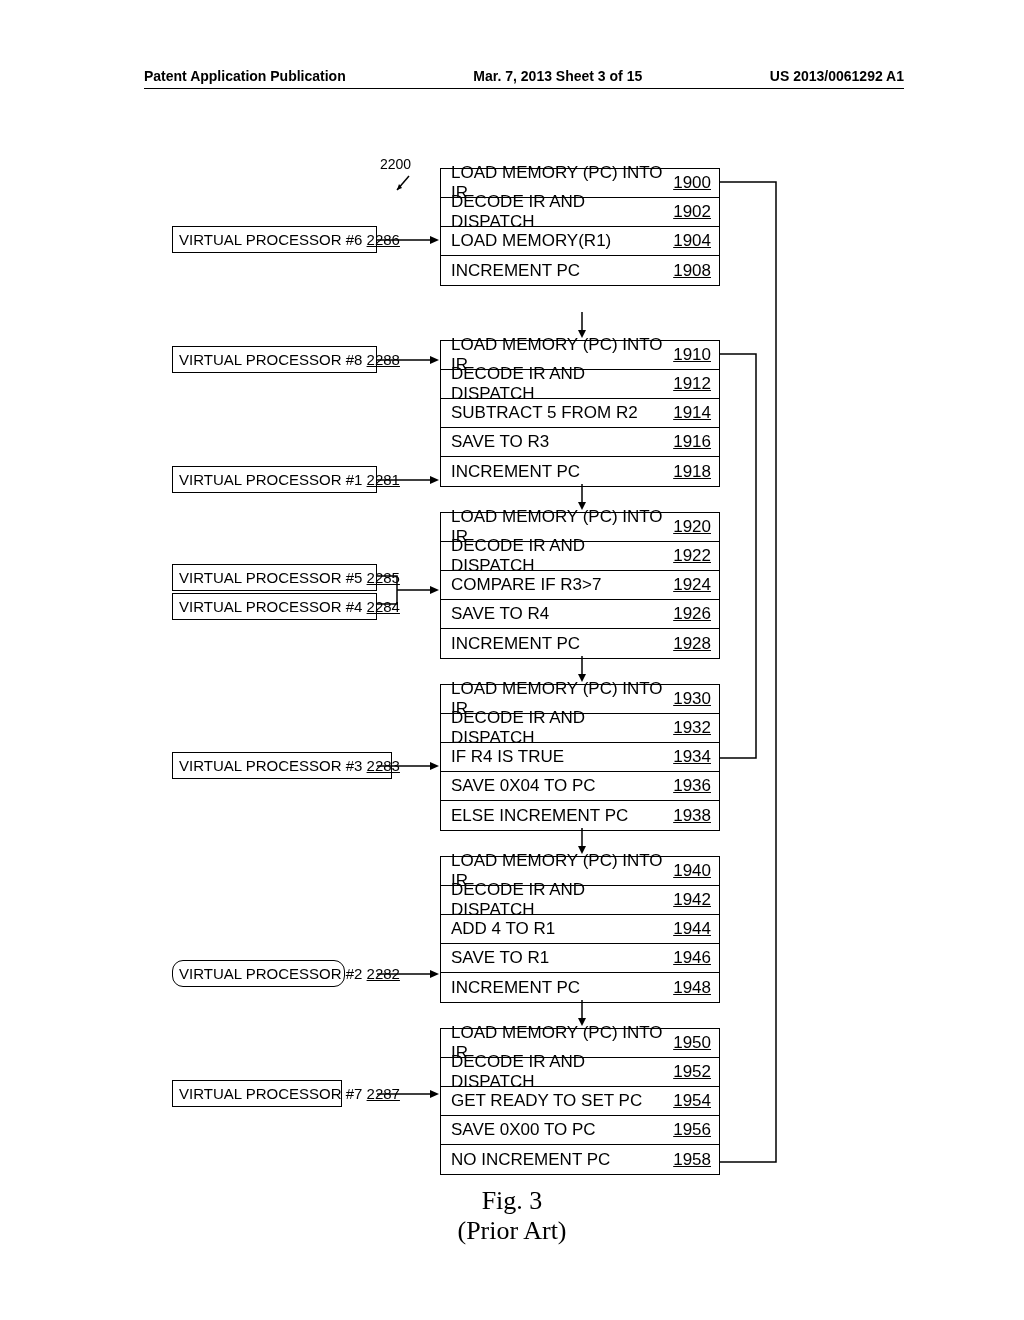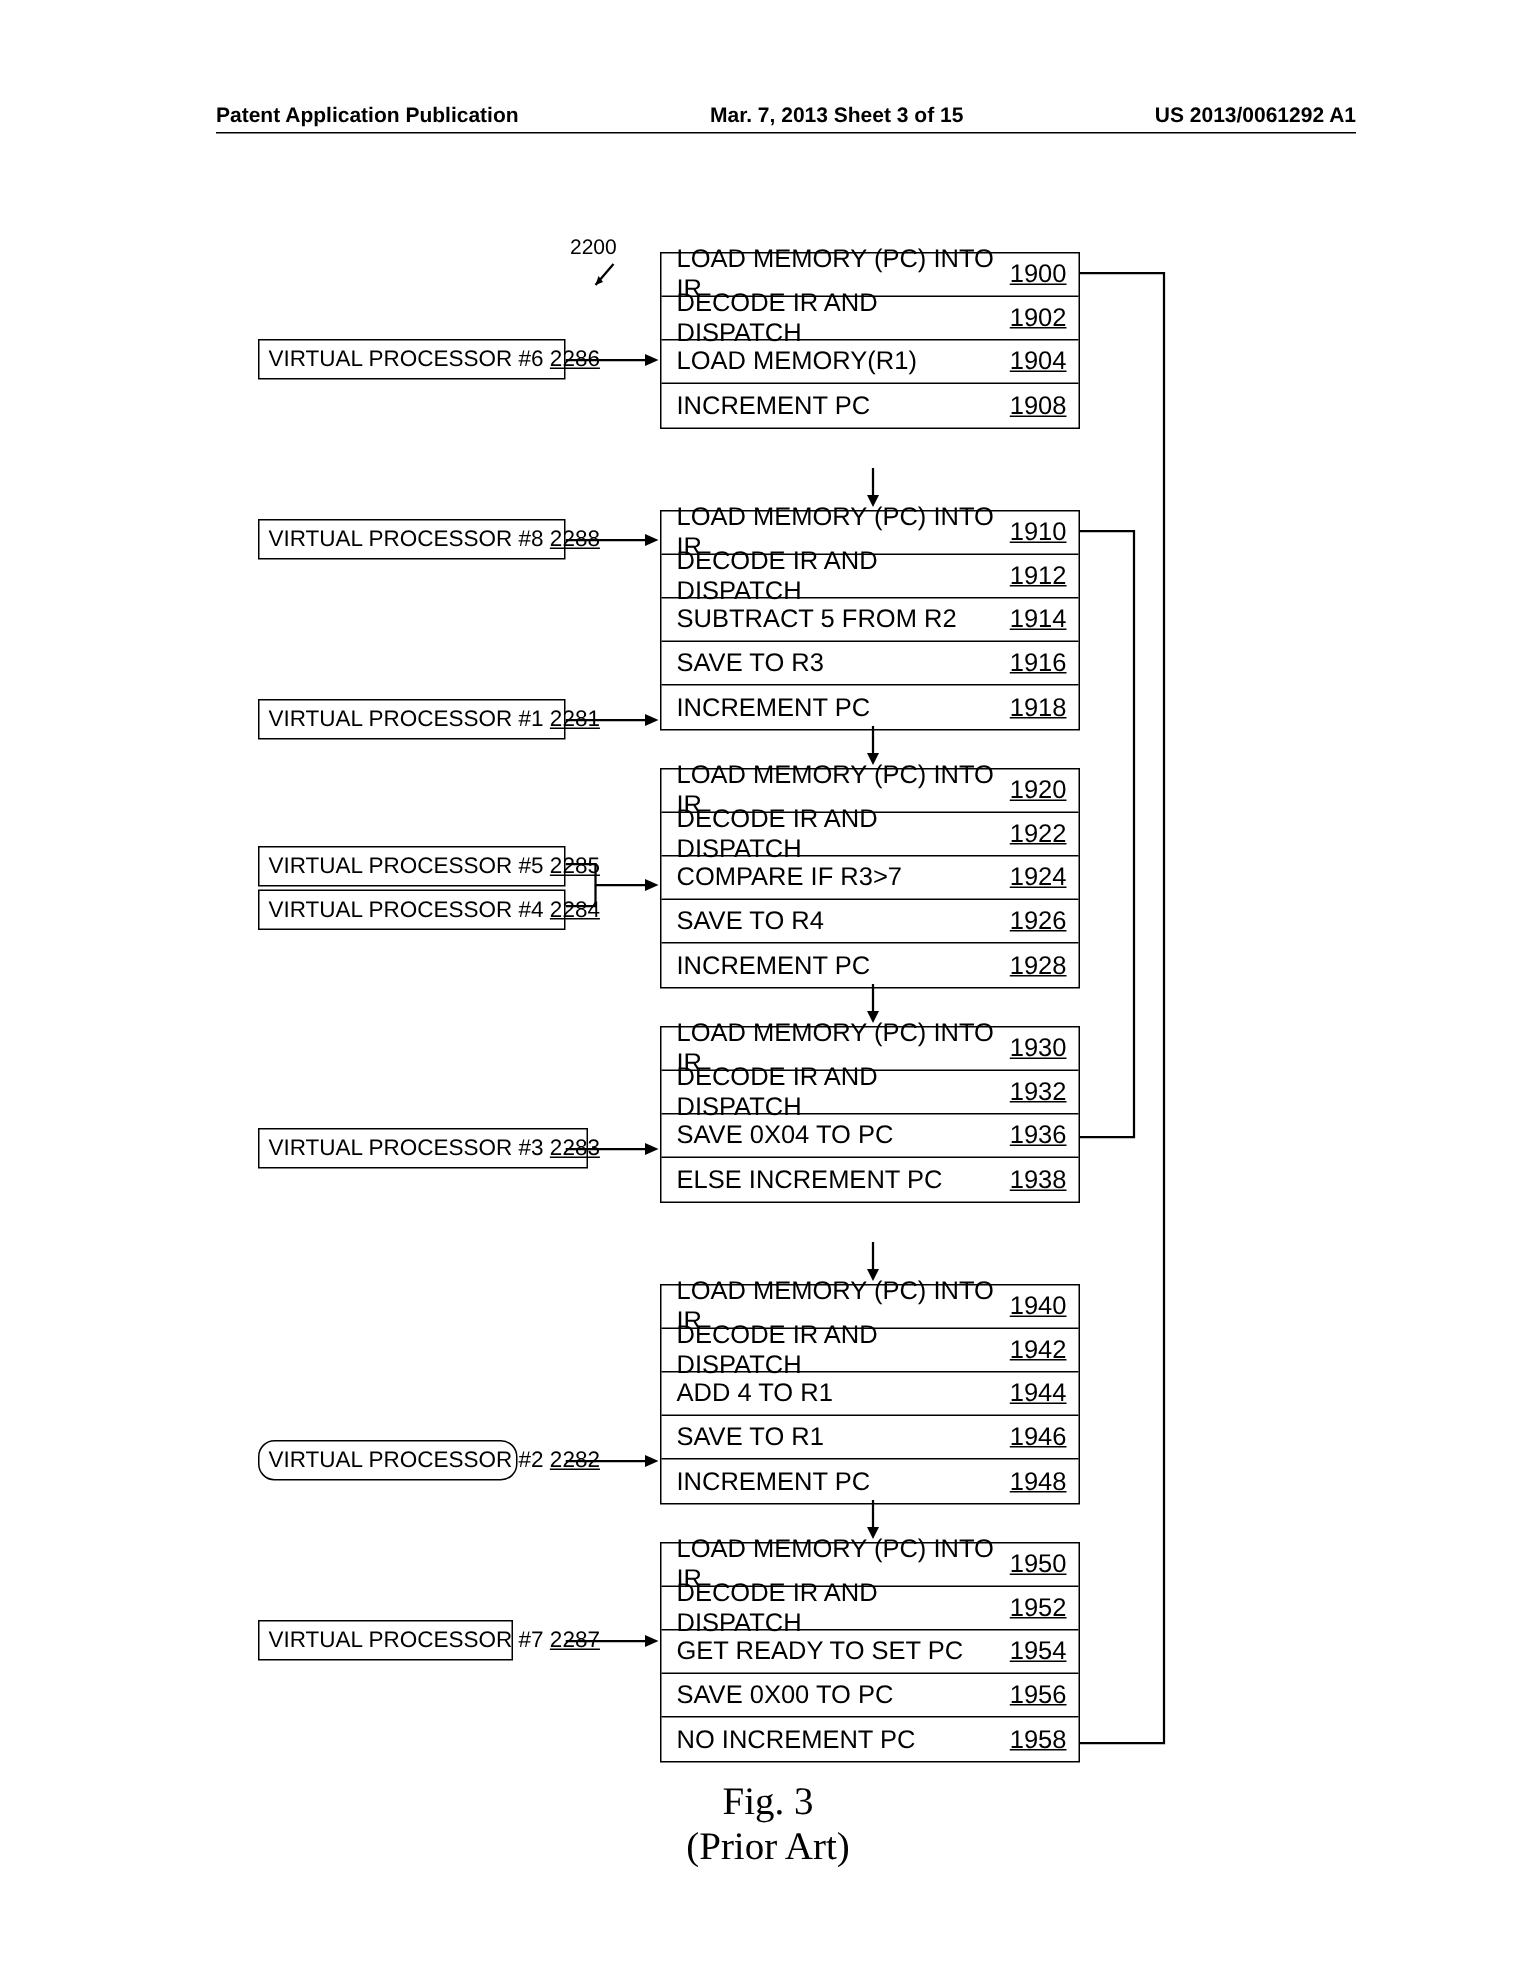--- a/index.html
+++ b/index.html
@@ -140,20 +140,24 @@
     <div class="block" style="left:440px; top:534px; width:280px;">
         <div class="row">
           <span>LOAD MEMORY (PC) INTO IR</span>
           <span class="row-num">1930</span>
         </div>
         <div class="row">
           <span>DECODE IR AND DISPATCH</span>
           <span class="row-num">1932</span>
         </div>
         <div class="row">
+          <span>IF R4 IS TRUE</span>
+          <span class="row-num">1934</span>
+        </div>
+        <div class="row">
           <span>SAVE 0X04 TO PC</span>
           <span class="row-num">1936</span>
         </div>
         <div class="row">
           <span>ELSE INCREMENT PC</span>
           <span class="row-num">1938</span>
         </div>
       </div>
     <div class="block" style="left:440px; top:706px; width:280px;">
         <div class="row">

